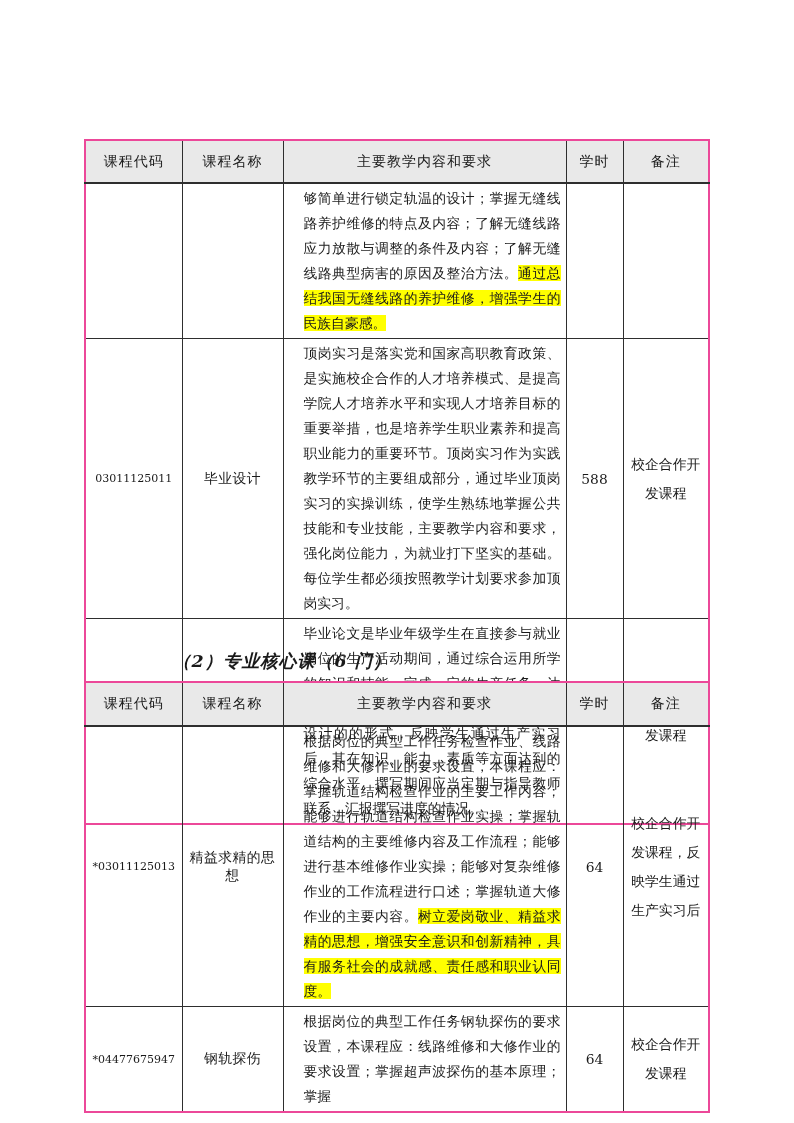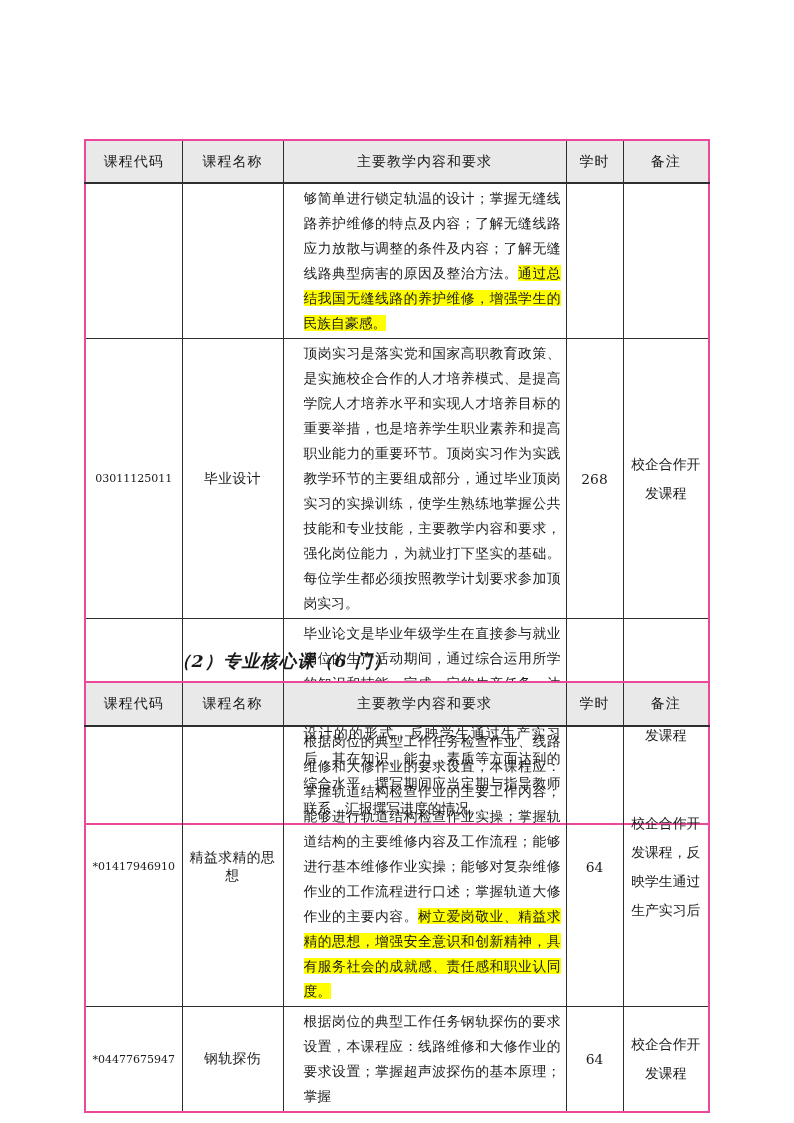--- a/index.html
+++ b/index.html
@@ -91,21 +91,21 @@
         <td class="code"></td>
         <td class="cname"></td>
         <td class="content"><span>够简单进行锁定轨温的设计；掌握无缝线路养护维修的特点及内容；了解无缝线路应力放散与调整的条件及内容；了解无缝线路典型病害的原因及整治方法。</span><mark class="hl">通过总结我国无缝线路的养护维修，增强学生的民族自豪感。</mark></td>
         <td></td>
         <td class="remark"></td>
       </tr>
       <tr style="height:196px">
         <td class="code">03011125011</td>
         <td class="cname">毕业设计</td>
         <td class="content"><span>顶岗实习是落实党和国家高职教育政策、是实施校企合作的人才培养模式、是提高学院人才培养水平和实现人才培养目标的重要举措，也是培养学生职业素养和提高职业能力的重要环节。顶岗实习作为实践教学环节的主要组成部分，通过毕业顶岗实习的实操训练，使学生熟练地掌握公共技能和专业技能，主要教学内容和要求，强化岗位能力，为就业打下坚实的基础。每位学生都必须按照教学计划要求参加顶岗实习。</span></td>
-        <td>268</td>
+        <td>588</td>
         <td class="remark">校企合作开发课程</td>
       </tr>
       <tr style="height:145px">
         <td class="code">03011125012</td>
         <td class="cname">顶岗实习</td>
         <td class="content"><span>毕业论文是毕业年级学生在直接参与就业岗位的生产活动期间，通过综合运用所学的知识和技能，完成一定的生产任务，达到岗位所需的知识、能力和素质要求，以设计的的形式，反映学生通过生产实习后，其在知识、能力、素质等方面达到的综合水平。撰写期间应当定期与指导教师联系，汇报撰写进度的情况。</span></td>
         <td>262</td>
         <td class="remark">校企合作开发课程</td>
       </tr>
     </tbody>
@@ -123,21 +123,21 @@
     </colgroup>
     <tbody>
       <tr class="hdr" style="height:44px">
         <td>课程代码</td>
         <td>课程名称</td>
         <td>主要教学内容和要求</td>
         <td>学时</td>
         <td>备注</td>
       </tr>
       <tr style="height:195px">
-        <td class="code">*01417946910</td>
+        <td class="code">*03011125013</td>
         <td class="cname">精益求精的思想</td>
         <td class="content"><span>根据岗位的典型工作任务检查作业、线路维修和大修作业的要求设置，本课程应：掌握轨道结构检查作业的主要工作内容；能够进行轨道结构检查作业实操；掌握轨道结构的主要维修内容及工作流程；能够进行基本维修作业实操；能够对复杂维修作业的工作流程进行口述；掌握轨道大修作业的主要内容。</span><mark class="hl">树立爱岗敬业、精益求精的思想，增强安全意识和创新精神，具有服务社会的成就感、责任感和职业认同度。</mark></td>
         <td>64</td>
         <td class="remark">校企合作开发课程，反映学生通过生产实习后</td>
       </tr>
       <tr style="height:62px">
         <td class="code">*04477675947</td>
         <td class="cname">钢轨探伤</td>
         <td class="content"><span>根据岗位的典型工作任务钢轨探伤的要求设置，本课程应：线路维修和大修作业的要求设置；掌握超声波探伤的基本原理；掌握</span></td>
         <td>64</td>

